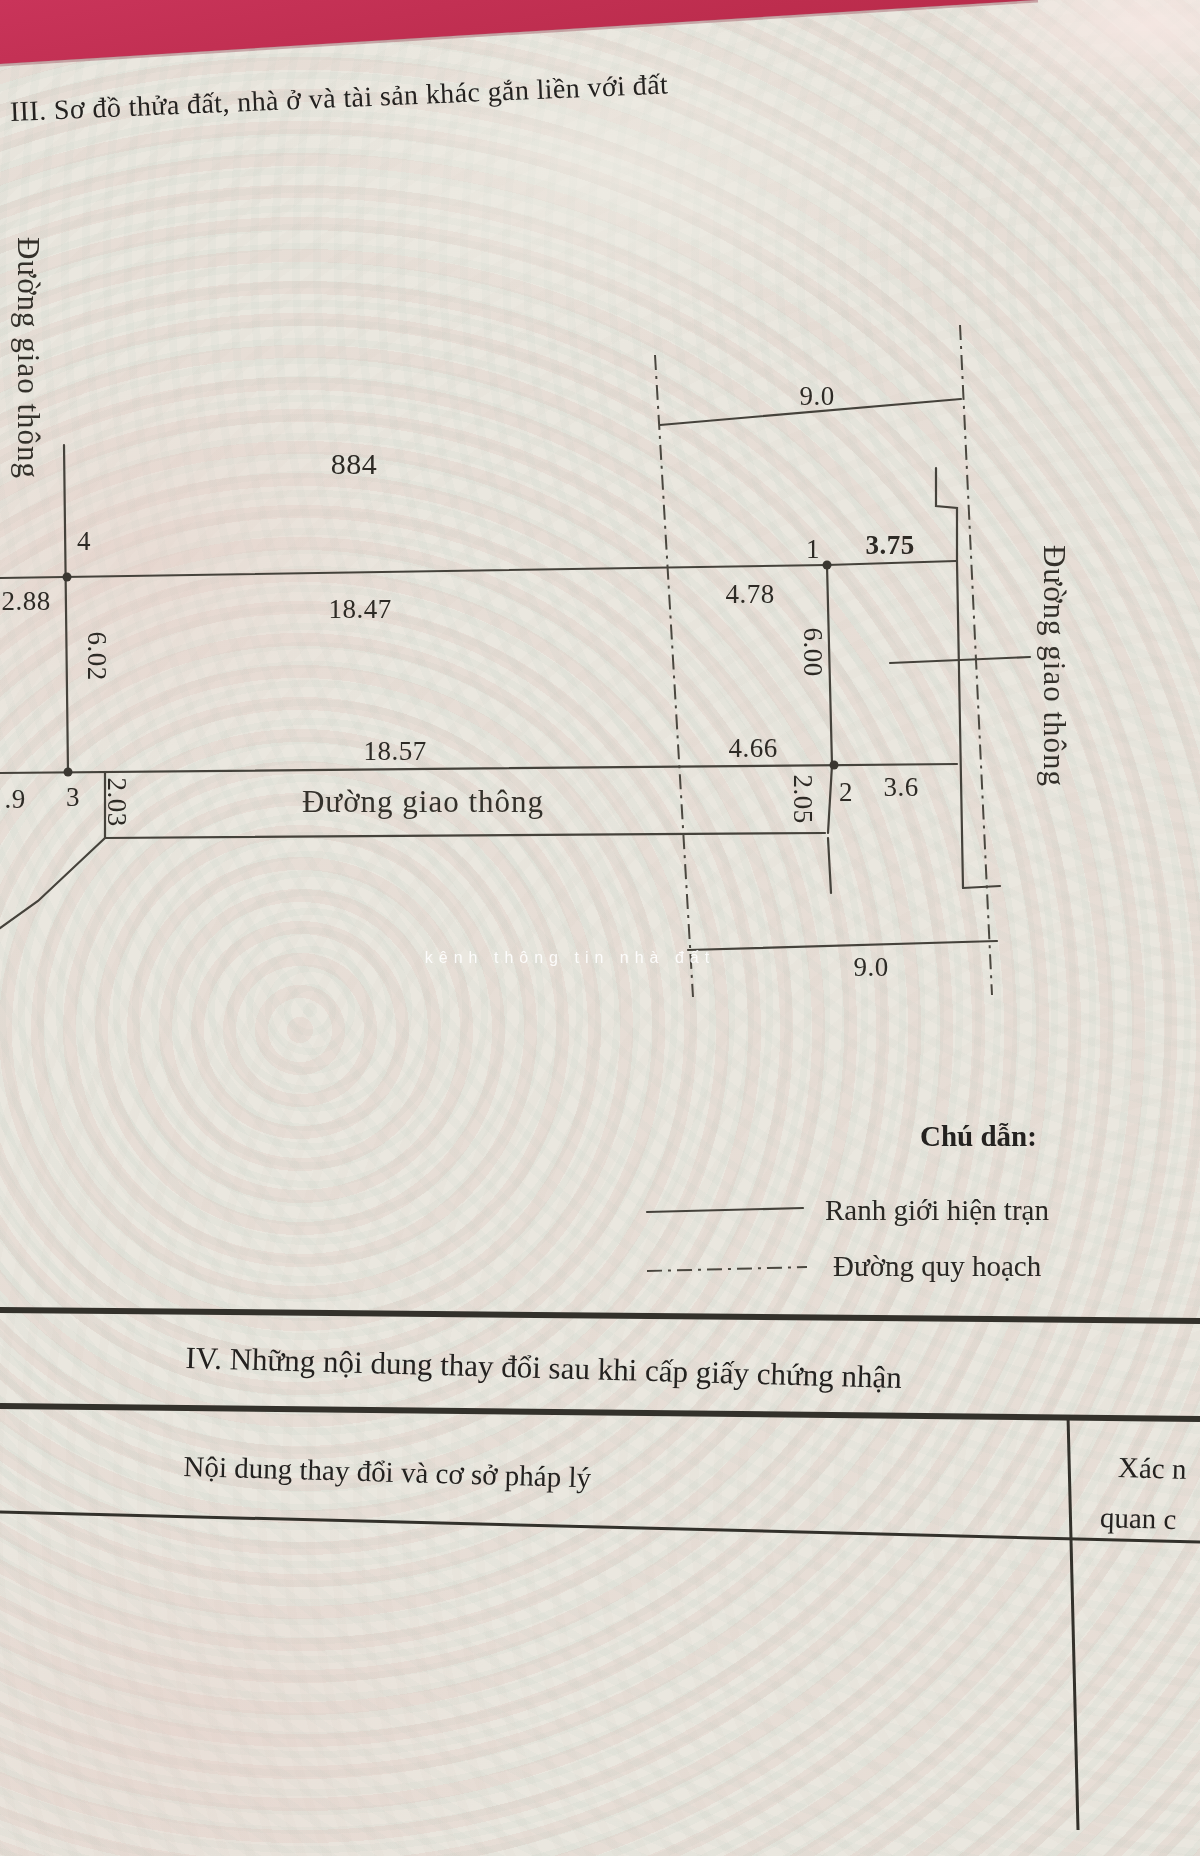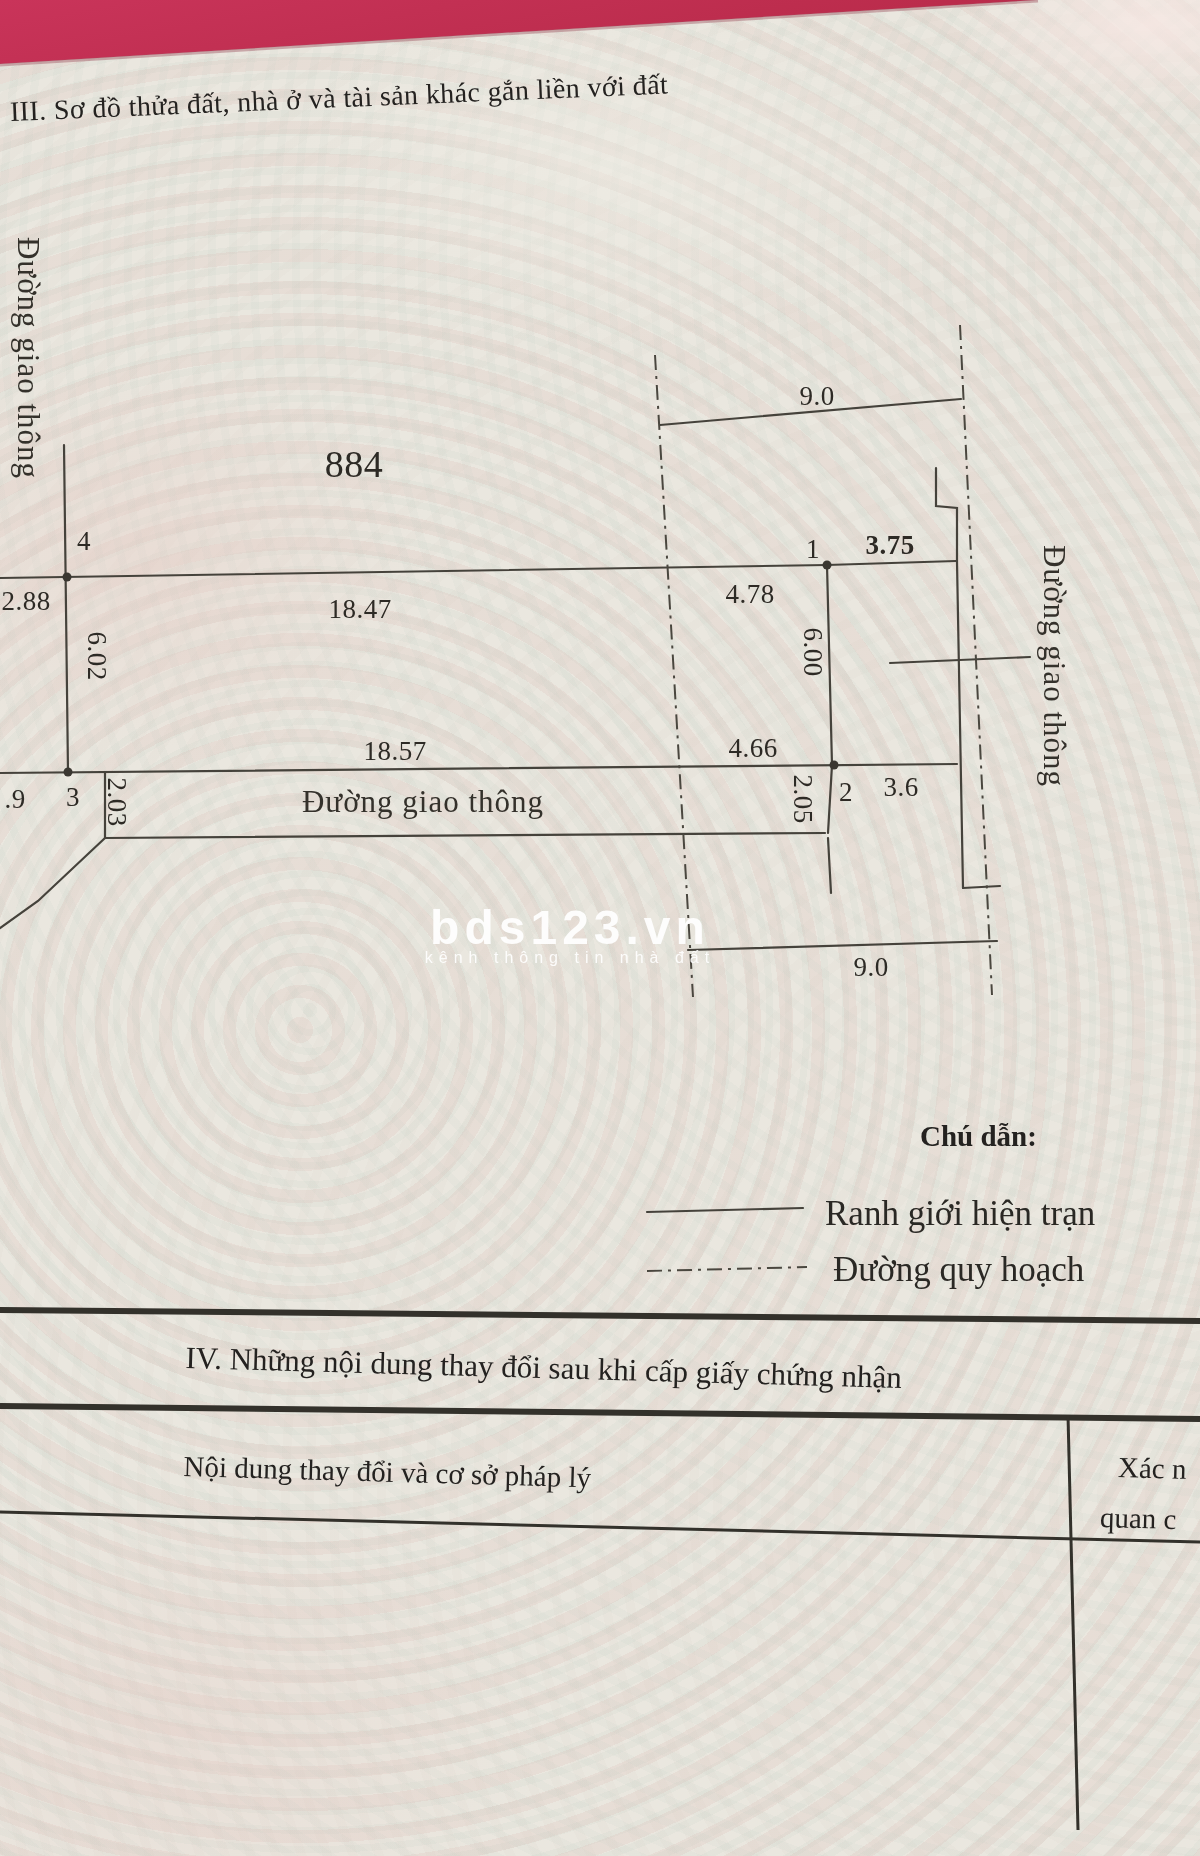--- a/index.html
+++ b/index.html
@@ -44,34 +44,34 @@
   .lbl{
     position:absolute;
     transform:translate(-50%,-50%);
     white-space:nowrap;
     font-size:27px;
     color:#2d2a25;
     letter-spacing:.5px;
   }
   .vert{transform:translate(-50%,-50%) rotate(90deg);}
   .road-lbl{font-size:31px;letter-spacing:1px;color:#34312b;}
-  .parcel-no{font-size:38px;}
+  .parcel-no{font-size:30px;}
   .title3{
     position:absolute;left:10px;top:96px;
     font-size:28px;letter-spacing:.4px;
     transform:rotate(-2.4deg);transform-origin:0 50%;
     white-space:nowrap;color:#242220;
   }
   .title4{
     position:absolute;left:186px;top:1340px;
     font-size:31px;transform:rotate(1.6deg);transform-origin:0 0;
     white-space:nowrap;color:#242220;
   }
   .legend-title{position:absolute;left:920px;top:1120px;font-size:29px;font-weight:bold;color:#242220;white-space:nowrap;}
-  .legend-item{position:absolute;font-size:35px;color:#2a2824;white-space:nowrap;}
+  .legend-item{position:absolute;font-size:29px;color:#2a2824;white-space:nowrap;}
   .th1{position:absolute;left:184px;top:1450px;font-size:29px;transform:rotate(1.6deg);transform-origin:0 0;white-space:nowrap;color:#242220;}
   .th2a{position:absolute;left:1118px;top:1452px;font-size:29px;transform:rotate(1.5deg);white-space:nowrap;color:#242220;}
   .th2b{position:absolute;left:1100px;top:1502px;font-size:29px;transform:rotate(1.5deg);white-space:nowrap;color:#242220;}
   
   .wm-brand{
     position:absolute;left:570px;top:927px;transform:translate(-50%,-50%);
     font-family:"Liberation Sans","DejaVu Sans",sans-serif;
     font-weight:bold;font-size:48px;letter-spacing:5px;
     color:rgba(255,255,255,.92);white-space:nowrap;
   }
@@ -170,21 +170,20 @@
   <span class="lbl vert" style="left:116px;top:802px;">2.03</span>
   <span class="lbl vert" style="left:802px;top:799px;">2.05</span>
   <span class="lbl" style="left:901px;top:787px;">3.6</span>
   <span class="lbl" style="left:871px;top:967px;">9.0</span>
 
   <span class="lbl" style="left:813px;top:549px;">1</span>
   <span class="lbl" style="left:846px;top:792px;">2</span>
   <span class="lbl" style="left:73px;top:797px;">3</span>
   <span class="lbl" style="left:84px;top:541px;">4</span>
 
-  <div class="wm-brand">bds123.vn</div>
   <div class="wm-tag">kênh thông tin nhà đất</div>
 
   <div class="legend-title">Chú dẫn:</div>
   <div class="legend-item" style="left:825px;top:1194px;">Ranh giới hiện trạn</div>
   <div class="legend-item" style="left:833px;top:1250px;">Đường quy hoạch</div>
 
   <div class="title4">IV. Những nội dung thay đổi sau khi cấp giấy chứng nhận</div>
 
   <div class="th1">Nội dung thay đổi và cơ sở pháp lý</div>
   <div class="th2a">Xác n</div>

